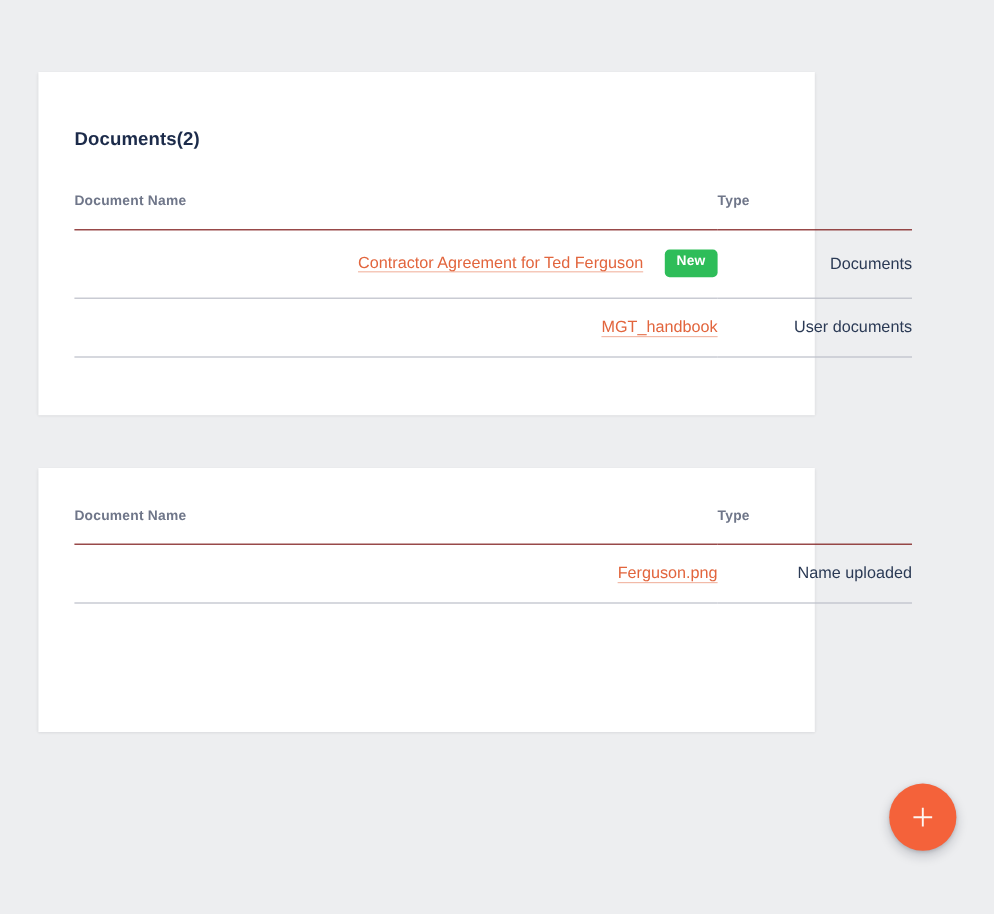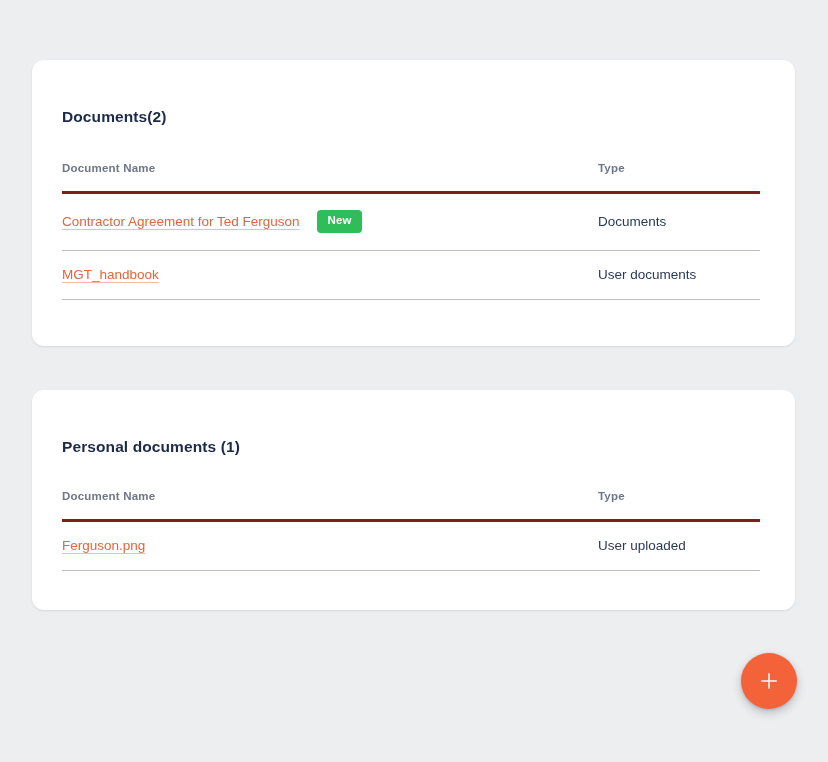--- a/index.html
+++ b/index.html
@@ -19,23 +19,23 @@
   .page {
     position: relative;
     width: 828px;
     height: 762px;
   }
 
   
   .card {
     position: absolute;
     left: 32px;
-    width: 763px;
+    width: 647px;
     background: #ffffff;
-    border-radius: 12px;
+    border-radius: 0;
     box-shadow: 0 1px 3px rgba(16,24,40,0.06), 0 1px 2px rgba(16,24,40,0.04);
   }
 
   #card-documents { top: 60px; height: 286px; }
   #card-personal  { top: 390px; height: 220px; }
 
   .card-inner {
     padding: 0 30px;
   }
 
@@ -66,32 +66,33 @@
     text-align: left;
     font-size: 11.5px;
     font-weight: bold;
     color: #6f7689;
     letter-spacing: 0.2px;
     padding: 0 0 17px 0;
     vertical-align: bottom;
   }
 
   table.doc-table thead tr {
-    border-bottom: 3px solid #7f1d1d;
+    border-bottom: 1px solid #7f1d1d;
   }
 
   table.doc-table tbody tr {
     border-bottom: 1px solid #bcbfc9;
   }
 
   table.doc-table td {
     padding: 16px 0 17px 0;
     vertical-align: middle;
     font-size: 13.5px;
     color: #2b3a55;
+    text-align: right;
   }
 
   .name-cell {
     white-space: nowrap;
   }
 
   a.doc-link {
     color: #e2653d;
     font-size: 13.5px;
     text-decoration: underline;
@@ -177,40 +178,39 @@
           </tr>
 
         </tbody>
       </table>
     </div>
   </section>
 
   <section class="card" id="card-personal">
     <div class="card-inner">
 
-      <h2 class="card-title">Personal documents (1)</h2>
 
       <table class="doc-table">
         <colgroup>
           <col class="col-name">
           <col class="col-type">
         </colgroup>
         <thead>
           <tr>
             <th>Document Name</th>
             <th>Type</th>
           </tr>
         </thead>
         <tbody>
 
           <tr>
             <td class="name-cell">
               <a class="doc-link">Ferguson.png</a>
             </td>
-            <td class="type-cell">User uploaded</td>
+            <td class="type-cell">Name uploaded</td>
           </tr>
 
         </tbody>
       </table>
     </div>
   </section>
 
   <button class="fab">
     <span>
       <svg width="22" height="22" viewBox="0 0 22 22" aria-hidden="true">

